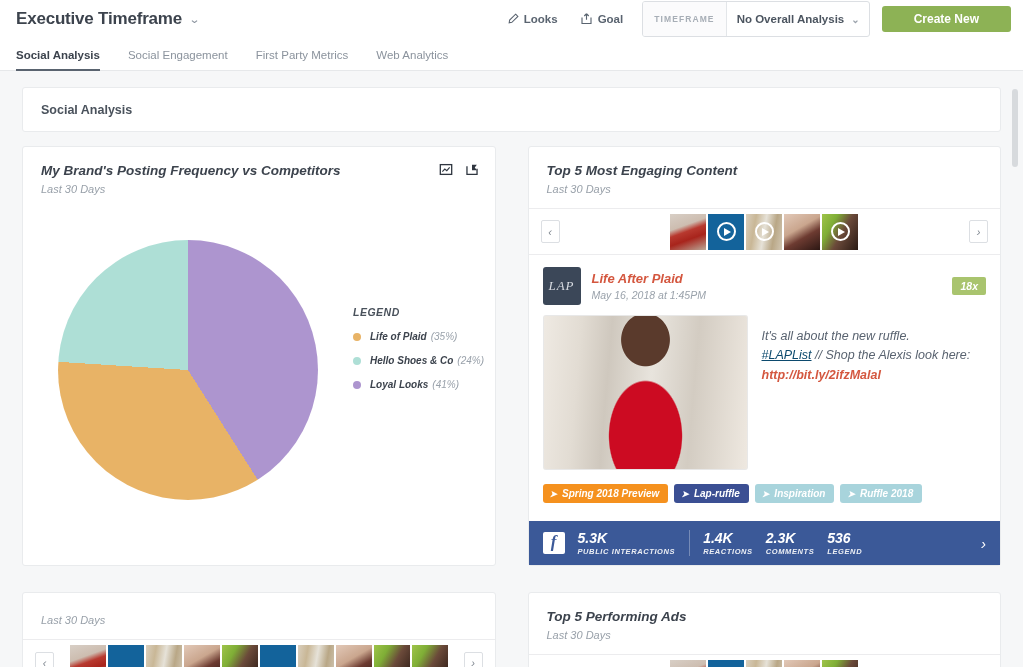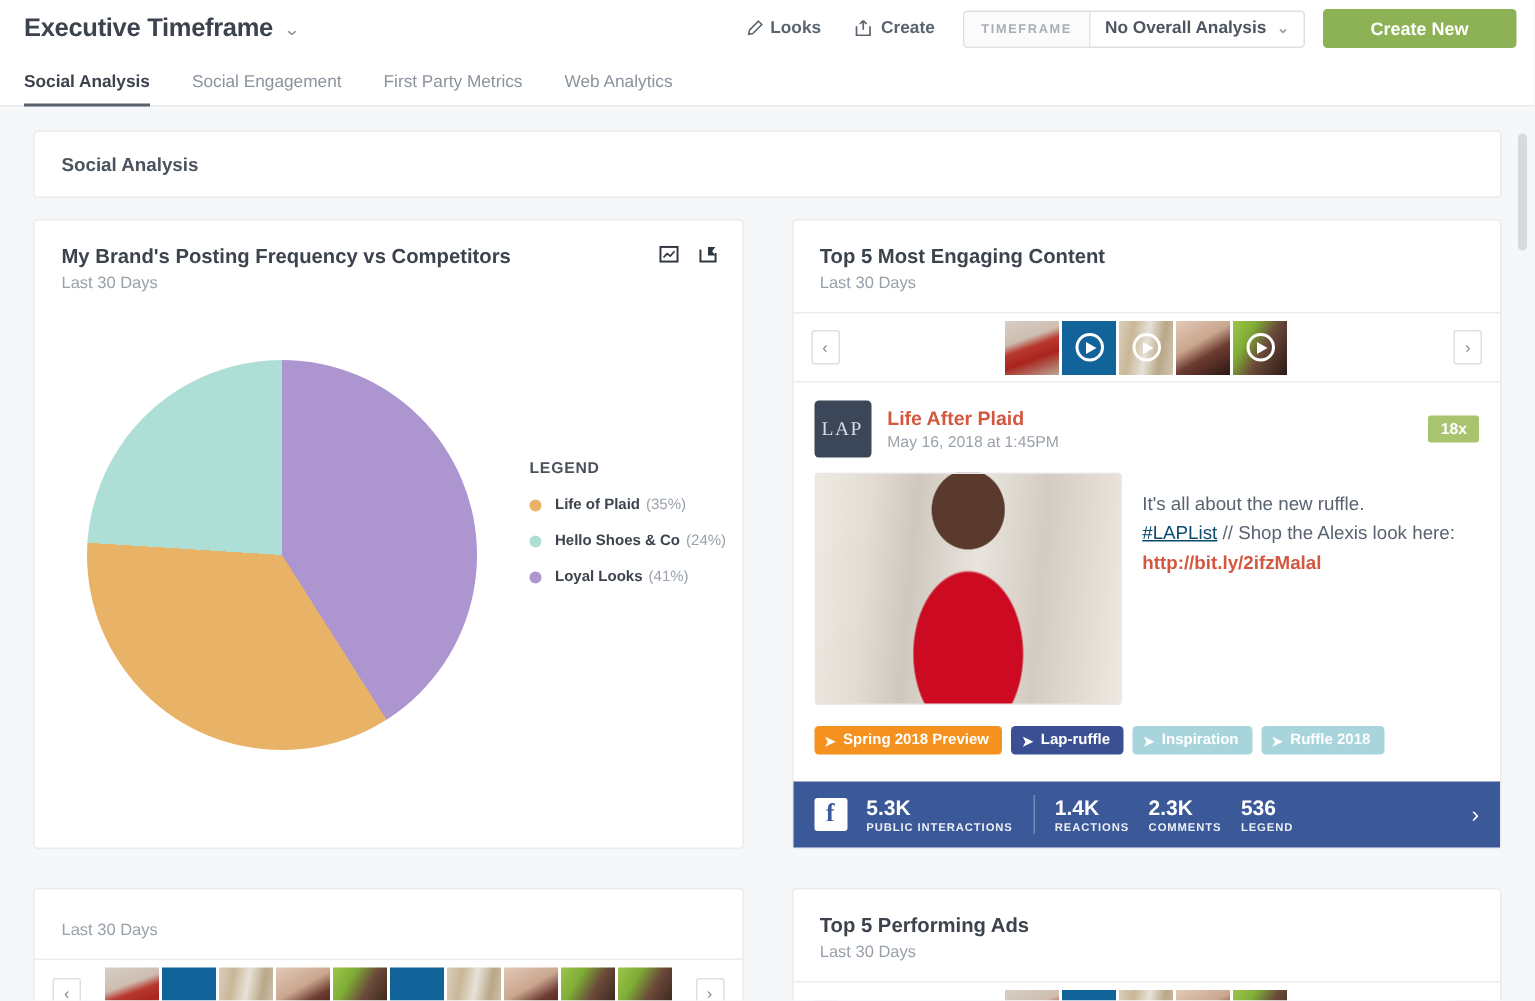--- a/index.html
+++ b/index.html
@@ -27,21 +27,21 @@
     display: inline-block; transform: scaleX(1.25);
   }
   .topbar-right { margin-left: auto; display: flex; align-items: center; gap: 0; }
   .tb-action {
     display: flex; align-items: center; gap: 5px;
     font-size: 11.5px; color: #5a6470; font-weight: bold;
     padding: 0 11px; cursor: pointer;
   }
   .tb-action svg { display: block; }
   .tf-group {
-    display: flex; align-items: stretch; height: 25px;
+    display: flex; align-items: stretch; height: 36px;
     border: 1px solid #dcdfe3; border-radius: 3px;
     margin-left: 8px; background: #fff; overflow: hidden;
   }
   .tf-label {
     display: flex; align-items: center; padding: 0 11px;
     font-size: 8.5px; letter-spacing: 1.1px; color: #a7aeb6;
     font-weight: bold; background: #fbfbfc;
   }
   .tf-select {
     display: flex; align-items: center; gap: 7px;
@@ -78,21 +78,21 @@
     position: relative; height: calc(667px - 71px);
     overflow: hidden; padding: 16px 22px 0 22px;
   }
   .sectionbar {
     background: #fff; border: 1px solid #e9ebed; border-radius: 3px;
     height: 45px; display: flex; align-items: center; padding: 0 18px;
     margin-bottom: 14px;
   }
   .sectionbar-title { font-size: 12.5px; font-weight: bold; color: #4a525c; }
 
-  .row { display: flex; gap: 32px; }
+  .row { display: flex; gap: 32px; font-style: italic; }
   .card {
     background: #fff; border: 1px solid #e9ebed; border-radius: 3px;
     flex: 1 1 0; min-width: 0;
   }
   .card-head { padding: 16px 18px 13px 18px; position: relative; }
   .card-title { font-size: 13.5px; font-weight: bold; color: #3c434d; }
   .card-sub { font-size: 11px; color: #98a0a9; margin-top: 5px; }
   .card-icons {
     position: absolute; right: 16px; top: 16px; display: flex; gap: 12px;
   }
@@ -231,21 +231,21 @@
       </span>
       <span>Looks</span>
     </div>
     <div class="tb-action">
       <span>
         <svg width="13" height="12" viewBox="0 0 16 16">
             <path d="M2 6v8h12V6" fill="none" stroke="#5a6470" stroke-width="1.5"></path>
             <path d="M8 1v8M8 1l3 3M8 1L5 4" fill="none" stroke="#5a6470" stroke-width="1.5"></path>
           </svg>
       </span>
-      <span>Create</span>
+      <span>Goal</span>
     </div>
 
     <div class="tf-group">
       <div class="tf-label">TIMEFRAME</div>
       <div class="tf-select">
         <span>No Overall Analysis</span>
         <span class="caret">⌄</span>
       </div>
     </div>
 

